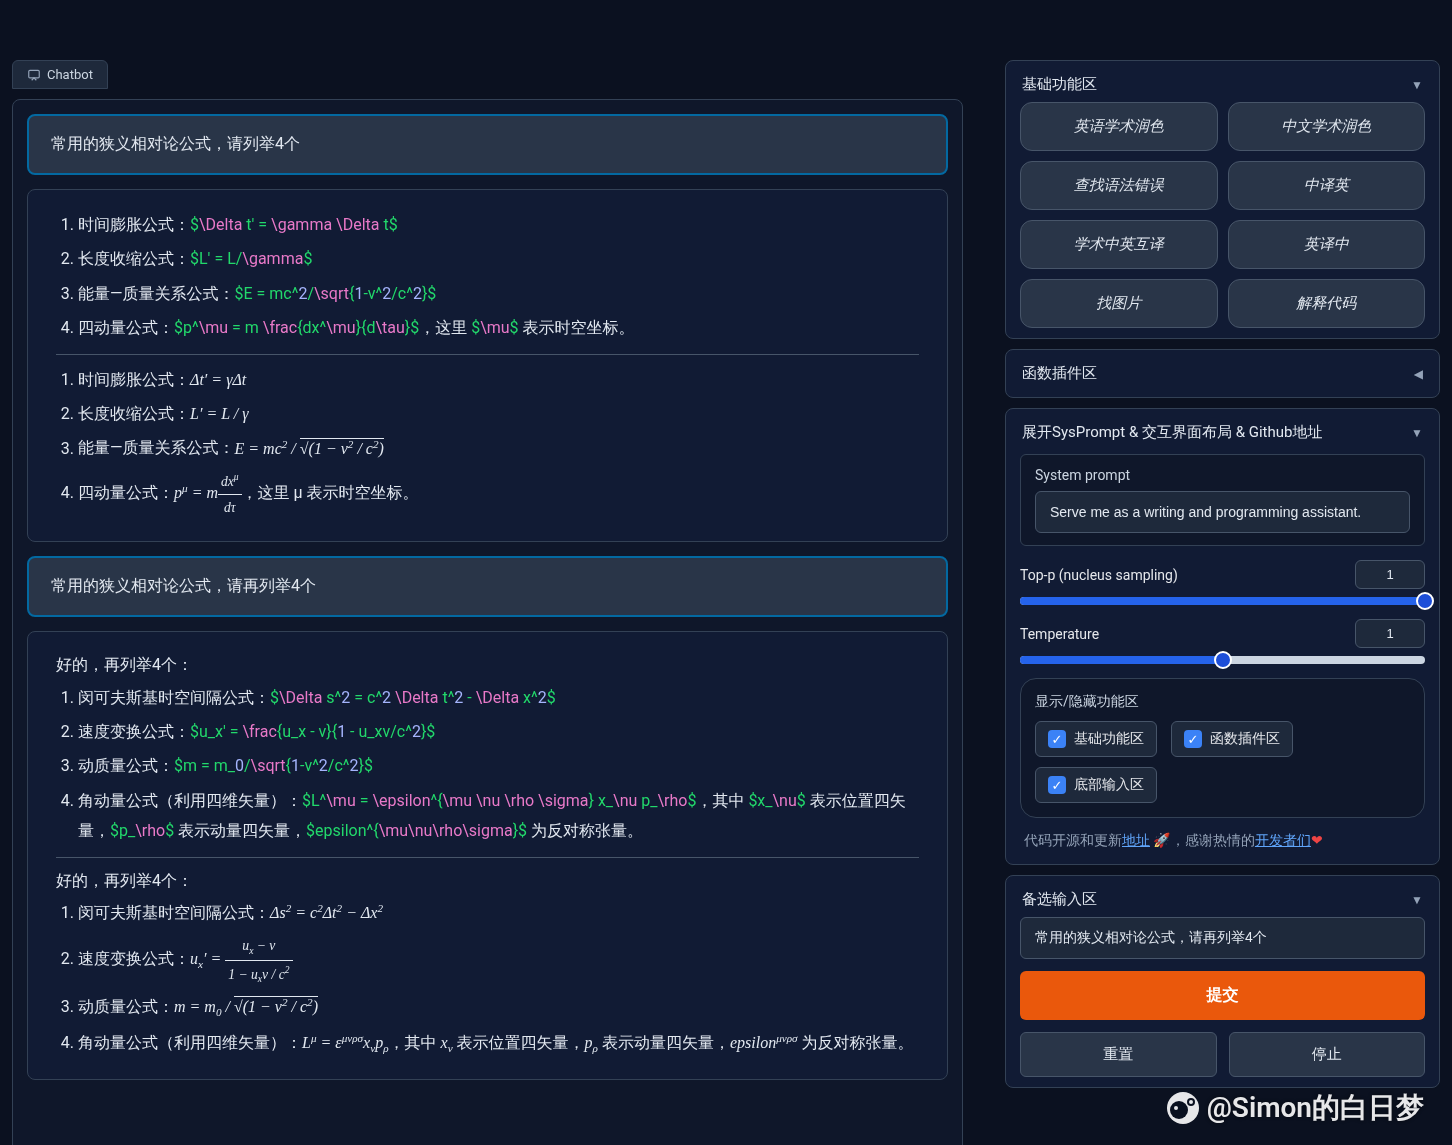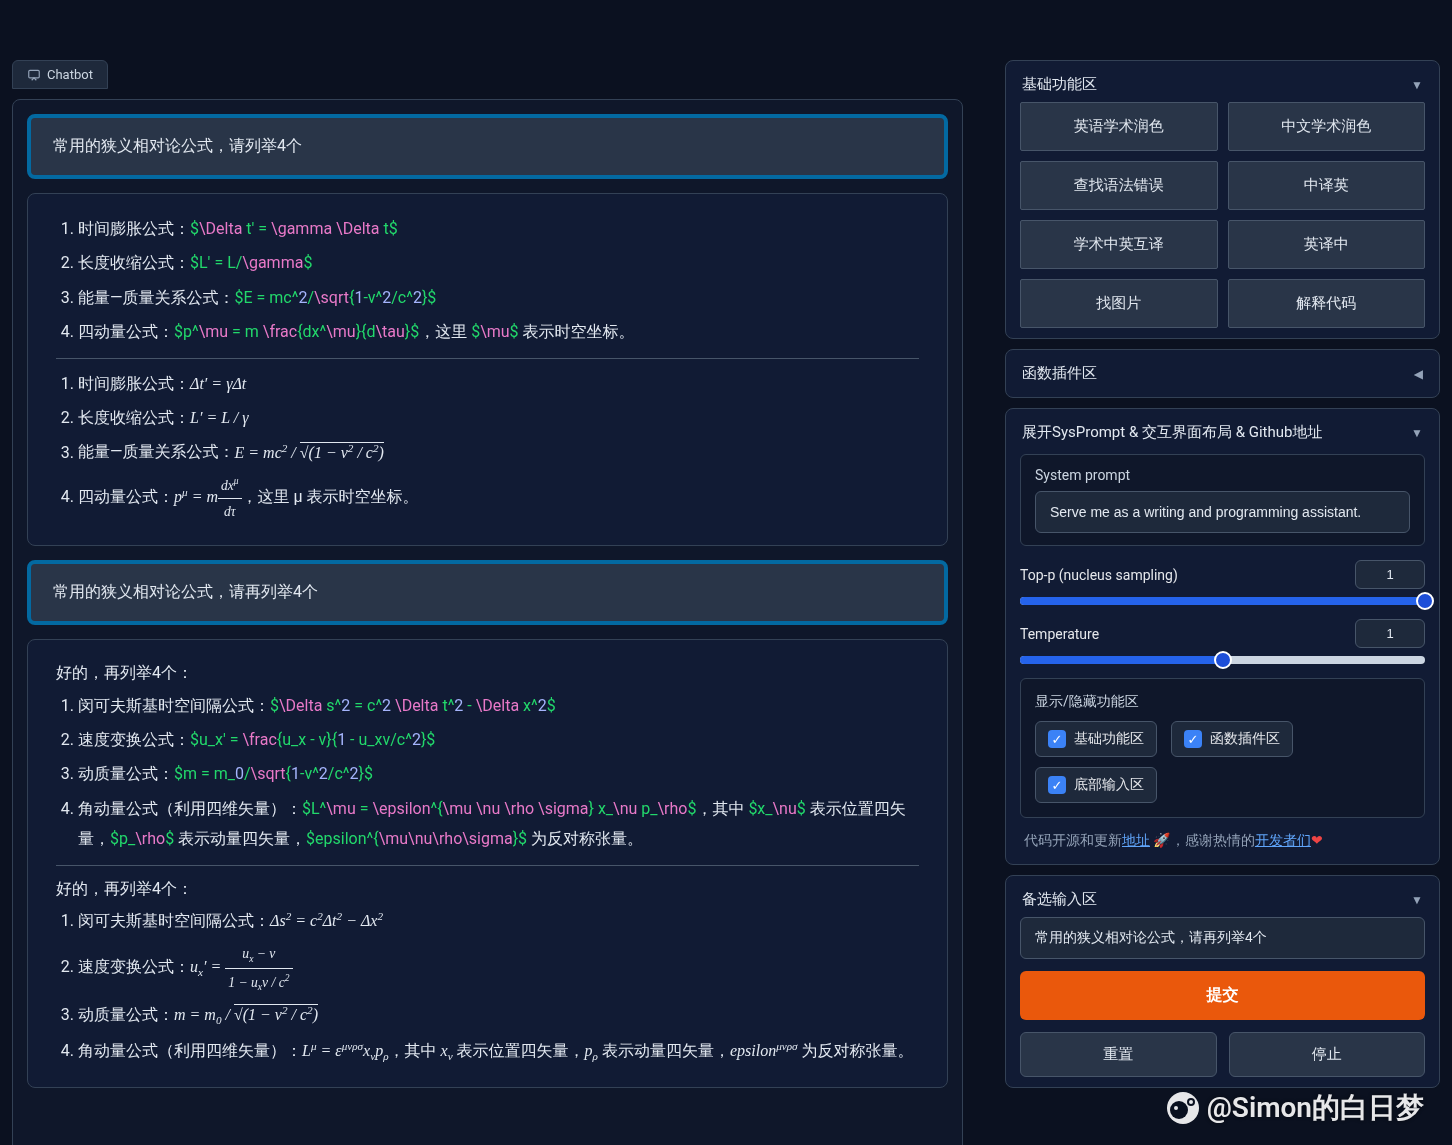--- a/index.html
+++ b/index.html
@@ -27,21 +27,21 @@
   display: flex; align-items: center; gap: 6px;
 }
 .tab-icon { width:14px; height:14px; display:inline-block; }
 
 .chat-area {
   flex:1; background:#0f172a; border:1px solid #334155; border-radius:8px;
   padding:14px; display:flex; flex-direction:column; gap:14px; overflow:auto;
 }
 
 .msg-user {
-  background:#293548; border:4px solid #0369a1; border-radius:8px;
+  background:#293548; border:2px solid #0369a1; border-radius:8px;
   padding:18px 22px; color:#e2e8f0; font-size:16px;
 }
 .msg-bot {
   background:#111b34; border:1px solid #334155; border-radius:8px;
   padding:18px 28px; color:#e2e8f0; font-size:16px; line-height:1.9;
 }
 
 .formula-list { padding-left:0; }
 .formula-list li { margin-left:22px; padding:2px 0; }
 .label-text { color:#e2e8f0; }
@@ -63,23 +63,23 @@
   padding:10px 14px;
 }
 .panel-header {
   display:flex; justify-content:space-between; align-items:center;
   color:#e2e8f0; font-size:15px; padding:4px 2px 8px 2px; cursor:pointer;
 }
 .caret { font-size:12px; color:#94a3b8; }
 
 .btn-grid { display:grid; grid-template-columns:1fr 1fr; gap:10px; }
 .btn {
-  background:#293548; border:1px solid #475569; border-radius:2px;
+  background:#293548; border:1px solid #475569; border-radius:12px;
   padding:14px 8px; color:#e2e8f0; text-align:center; font-size:15px;
-  cursor:pointer; font-weight:500;
+  cursor:pointer; font-weight:500;font-style:italic;
 }
 
 .inner-box {
   background:#0f172a; border:1px solid #334155; border-radius:6px;
   padding:12px 14px; margin-top:4px;
 }
 .field-label { color:#cbd5e1; font-size:14px; margin-bottom:8px; }
 .text-input {
   width:100%; background:#1e293b; border:1px solid #475569; border-radius:6px;
   padding:12px 14px; color:#e2e8f0; font-size:14px;
@@ -91,21 +91,21 @@
   width:70px; background:#1e293b; border:1px solid #475569; border-radius:6px;
   padding:6px; text-align:center; color:#e2e8f0; font-size:13px;
 }
 .slider-track { height:8px; background:#cbd5e1; border-radius:4px; position:relative; }
 .slider-fill { position:absolute; height:100%; background:#2563eb; border-radius:4px; }
 .slider-thumb {
   position:absolute; width:18px; height:18px; background:#1d4ed8;
   border:2px solid #fff; border-radius:50%; top:50%; transform:translate(-50%,-50%);
 }
 
-.chk-area { background:#0f172a; border:1px solid #334155; border-radius:6px; padding:14px; margin-top:14px; }
+.chk-area { background:#0f172a; border:1px solid #334155; border-radius:16px; padding:14px; margin-top:14px; }
 .chk-row { display:flex; gap:14px; flex-wrap:wrap; margin-top:10px; }
 .chk-row:first-child{margin-top:0;}
 .chk {
   display:flex; align-items:center; gap:8px; background:#1e293b;
   border:1px solid #475569; border-radius:6px; padding:8px 12px;
 }
 .chk-box {
   width:18px; height:18px; background:#3b82f6; border-radius:4px;
   display:flex; align-items:center; justify-content:center; color:#fff; font-size:13px;
 }

